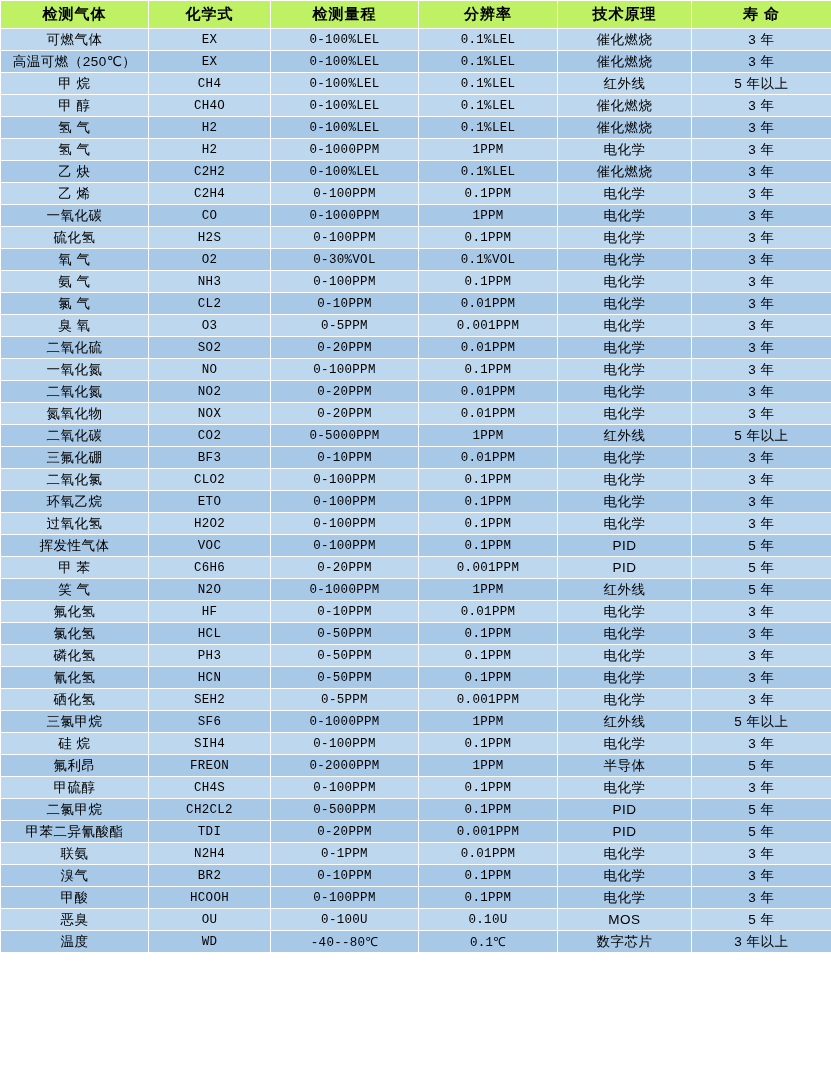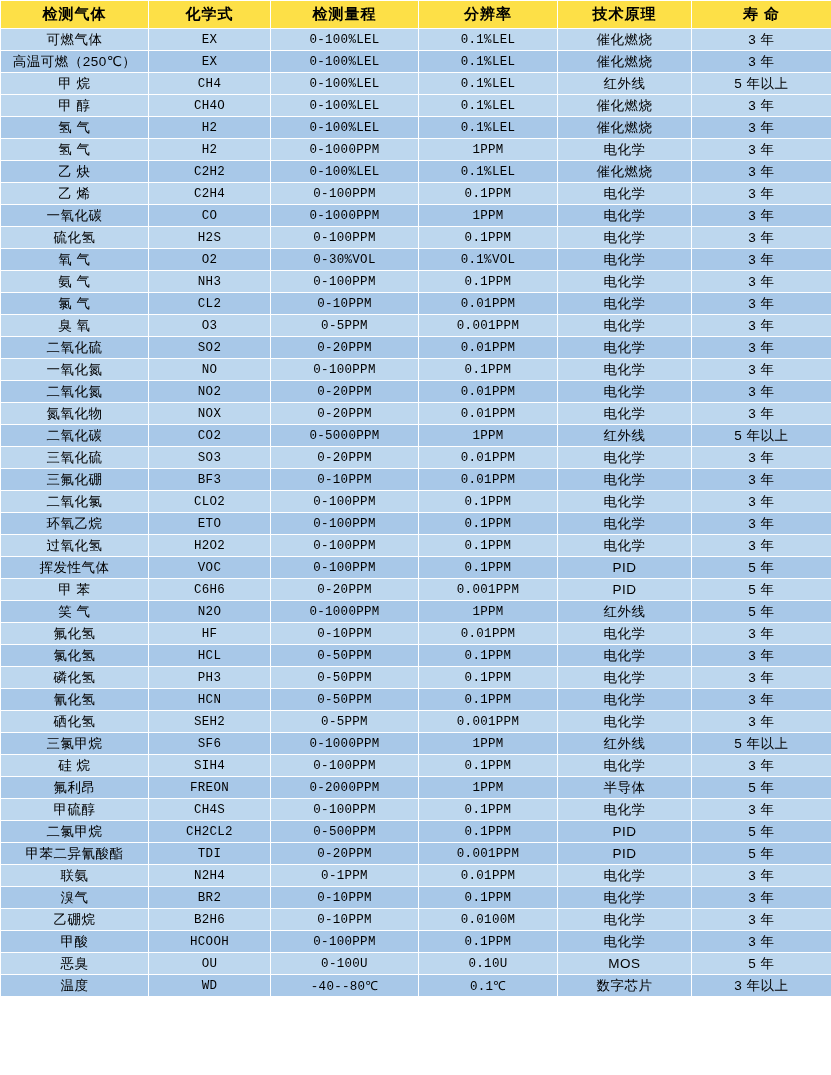--- a/index.html
+++ b/index.html
@@ -28,21 +28,21 @@
     border: 1px solid #ffffff;
     text-align: center;
     vertical-align: middle;
     color: #000000;
     padding: 0;
     overflow: hidden;
     white-space: nowrap;
   }
   #gas-table thead th {
     height: 27px;
-    background: #fde047;
+    background: #bef264;
     font-size: 15px;
     font-weight: bold;
     letter-spacing: 1px;
     margin-top: 19px;
   }
   #gas-table tbody td {
     height: 21px;
     font-size: 13px;
     background: #bdd7ee;
   }
@@ -227,28 +227,20 @@
         <td class="name">3 年</td>
       </tr>
       <tr class="alt">
         <td class="name">二氧化碳</td>
         <td class="mono">CO2</td>
         <td class="mono">0-5000PPM</td>
         <td class="mono">1PPM</td>
         <td class="name">红外线</td>
         <td class="name">5 年以上</td>
       </tr>
-      <tr>
-        <td class="name">三氧化硫</td>
-        <td class="mono">SO3</td>
-        <td class="mono">0-20PPM</td>
-        <td class="mono">0.01PPM</td>
-        <td class="name">电化学</td>
-        <td class="name">3 年</td>
-      </tr>
       <tr class="alt">
         <td class="name">三氟化硼</td>
         <td class="mono">BF3</td>
         <td class="mono">0-10PPM</td>
         <td class="mono">0.01PPM</td>
         <td class="name">电化学</td>
         <td class="name">3 年</td>
       </tr>
       <tr>
         <td class="name">二氧化氯</td>
@@ -392,28 +384,20 @@
         <td class="mono">0-1PPM</td>
         <td class="mono">0.01PPM</td>
         <td class="name">电化学</td>
         <td class="name">3 年</td>
       </tr>
       <tr class="alt">
         <td class="name">溴气</td>
         <td class="mono">BR2</td>
         <td class="mono">0-10PPM</td>
         <td class="mono">0.1PPM</td>
-        <td class="name">电化学</td>
-        <td class="name">3 年</td>
-      </tr>
-      <tr>
-        <td class="name">乙硼烷</td>
-        <td class="mono">B2H6</td>
-        <td class="mono">0-10PPM</td>
-        <td class="mono">0.0100M</td>
         <td class="name">电化学</td>
         <td class="name">3 年</td>
       </tr>
       <tr class="alt">
         <td class="name">甲酸</td>
         <td class="mono">HCOOH</td>
         <td class="mono">0-100PPM</td>
         <td class="mono">0.1PPM</td>
         <td class="name">电化学</td>
         <td class="name">3 年</td>

